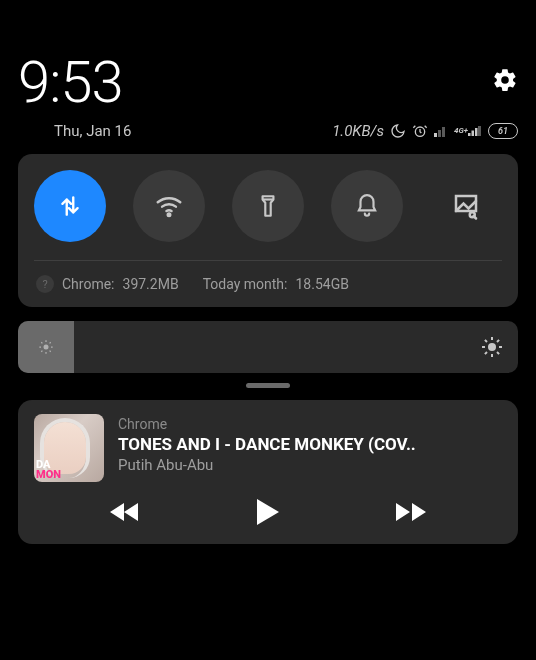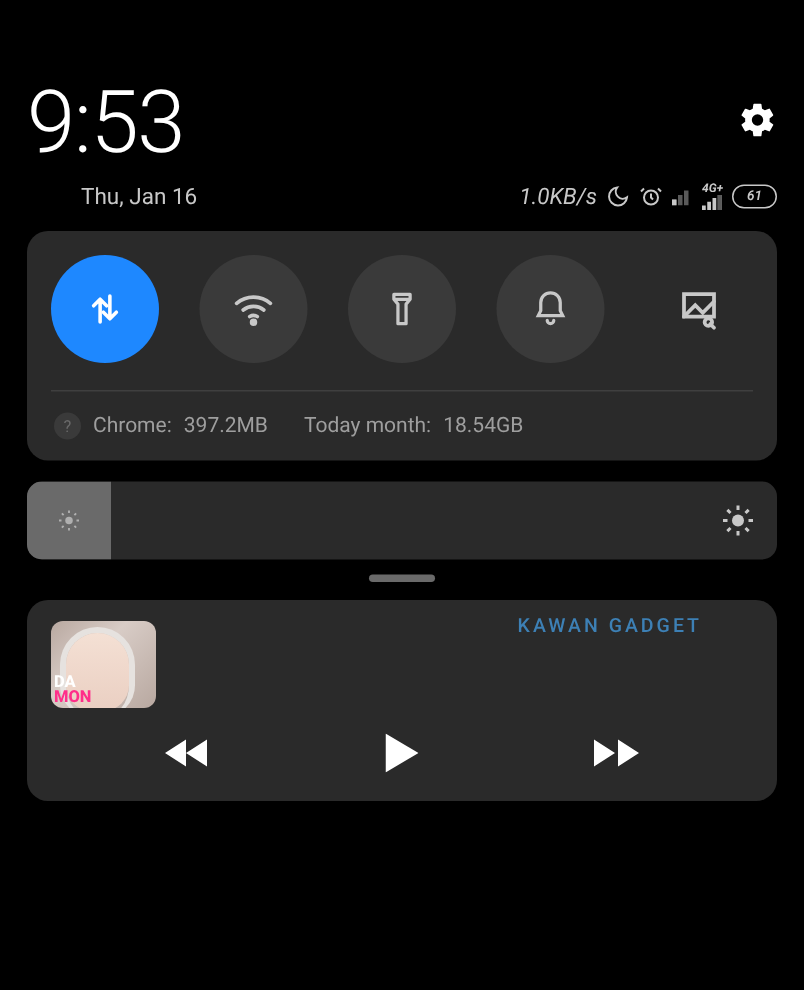--- a/index.html
+++ b/index.html
@@ -35,21 +35,21 @@
   .sun-small { color:#b0b0b0; }
   .sun-big { position:absolute; right:14px; color:#c8c8c8;}
 
   
   .handle { margin:10px auto 0; width:44px; height:5px; border-radius:3px; background:#6a6a6a;}
 
   
   .media { margin-top:12px; background:#2a2a2a; border-radius:14px; padding:14px 16px 8px; position:relative;}
   .wm { position:absolute; top:10px; right:50px; color:#3d80b5; font-size:13px; letter-spacing:2px; font-weight:500;}
   .media-top { display:flex; gap:14px; align-items:flex-start;}
-  .art { width:70px; height:58px; border-radius:8px; overflow:hidden; position:relative; flex:0 0 70px;}
+  .art { width:70px; height:68px; border-radius:8px; overflow:hidden; position:relative; flex:0 0 70px;}
   .art-bg { width:100%; height:100%; background:linear-gradient(135deg,#b8a8a0 0%, #d8ccc6 40%, #b8a8a0 100%);}
   .art-face { position:absolute; left:10px; top:8px; width:42px; height:52px; border-radius:22px 22px 18px 18px; background:linear-gradient(#f4e0d4,#eacfc2);}
   .art-hijab { position:absolute; left:6px; top:4px; width:50px; height:60px; border-radius:26px 26px 22px 22px; border:4px solid #e6e2df; border-bottom:none;}
   .art-txt { position:absolute; left:2px; bottom:2px; font-size:11px; font-weight:800; line-height:10px;}
   .art-txt .l1 { color:#fff; }
   .art-txt .l2 { color:#ff2e8a; }
   .meta { flex:1; min-width:0; padding-top:2px;}
   .app-name { color:#8a8a8a; font-size:14px; margin-bottom:2px;}
   .title { font-weight:700; font-size:17px; white-space:nowrap; overflow:hidden; text-overflow:clip;}
   .artist { color:#9e9e9e; font-size:15px; margin-top:2px;}
@@ -78,21 +78,21 @@
           <path d="M21 12.8A9 9 0 1 1 11.2 3 7 7 0 0 0 21 12.8Z"></path>
         </svg>
       <svg width="16" height="16" viewBox="0 0 24 24" fill="none" stroke="#c8c8c8" stroke-width="2">
           <circle cx="12" cy="13" r="7"></circle>
           <path d="M12 9v4l2 2M5 4 2 7M19 4l3 3"></path>
         </svg>
       <svg width="14" height="12" viewBox="0 0 14 12">
           <path d="M0 12h3V8H0zM4 12h3V5H4zM8 12h3V2H8z" fill="#5a5a5a"></path>
           <path d="M0 12h3V8H0z" fill="#c8c8c8"></path>
         </svg>
-      <div style="display:flex;flex-direction:column;align-items:center;gap:0">
+      <div style="display:flex;flex-direction:row;align-items:center;gap:0">
         <span class="sig-txt">4G+</span>
         <svg width="14" height="10" viewBox="0 0 14 10">
             <path d="M0 10h2.5V7H0zM3.5 10H6V4.5H3.5zM7 10h2.5V2H7zM10.5 10H13V0h-2.5z" fill="#c8c8c8"></path>
             <path d="M10.5 10H13V0h-2.5z" fill="#5a5a5a"></path>
           </svg>
       </div>
       <div class="batt">
         <div class="batt-outer">
             <span>61</span>
           </div>
@@ -161,28 +161,32 @@
         <circle cx="12" cy="12" r="4"></circle>
         <g stroke="currentColor" stroke-width="2">
           <path d="M12 2v3M12 19v3M2 12h3M19 12h3M4.9 4.9l2.1 2.1M17 17l2.1 2.1M4.9 19.1 7 17M17 7l2.1-2.1"></path>
         </g>
       </svg>
   </div>
 
   <div class="handle"></div>
 
   <div class="media">
-    <div class="wm">KAWAN GADGET</div>
     <div class="media-top">
       <div class="art">
         <div class="art-bg"></div>
         <div class="art-hijab"></div>
         <div class="art-face"></div>
         <div class="art-txt"><span class="l1">DA</span><br><span class="l2">MON</span></div>
       </div>
+      <div class="meta">
+        <div class="app-name">Chrome</div>
+        <div class="title">TONES AND I - DANCE MONKEY (COV..</div>
+        <div class="artist">Putih Abu-Abu</div>
+      </div>
     </div>
     <div class="controls">
       <div class="ctrl">
         <svg width="30" height="22" viewBox="0 0 30 22" fill="currentColor">
             <path d="M14 11 28 2v18zM0 11 14 2v18z"></path>
           </svg>
       </div>
       <div class="ctrl">
         <svg width="22" height="26" viewBox="0 0 22 26" fill="currentColor">
             <path d="M0 0v26l22-13z"></path>

